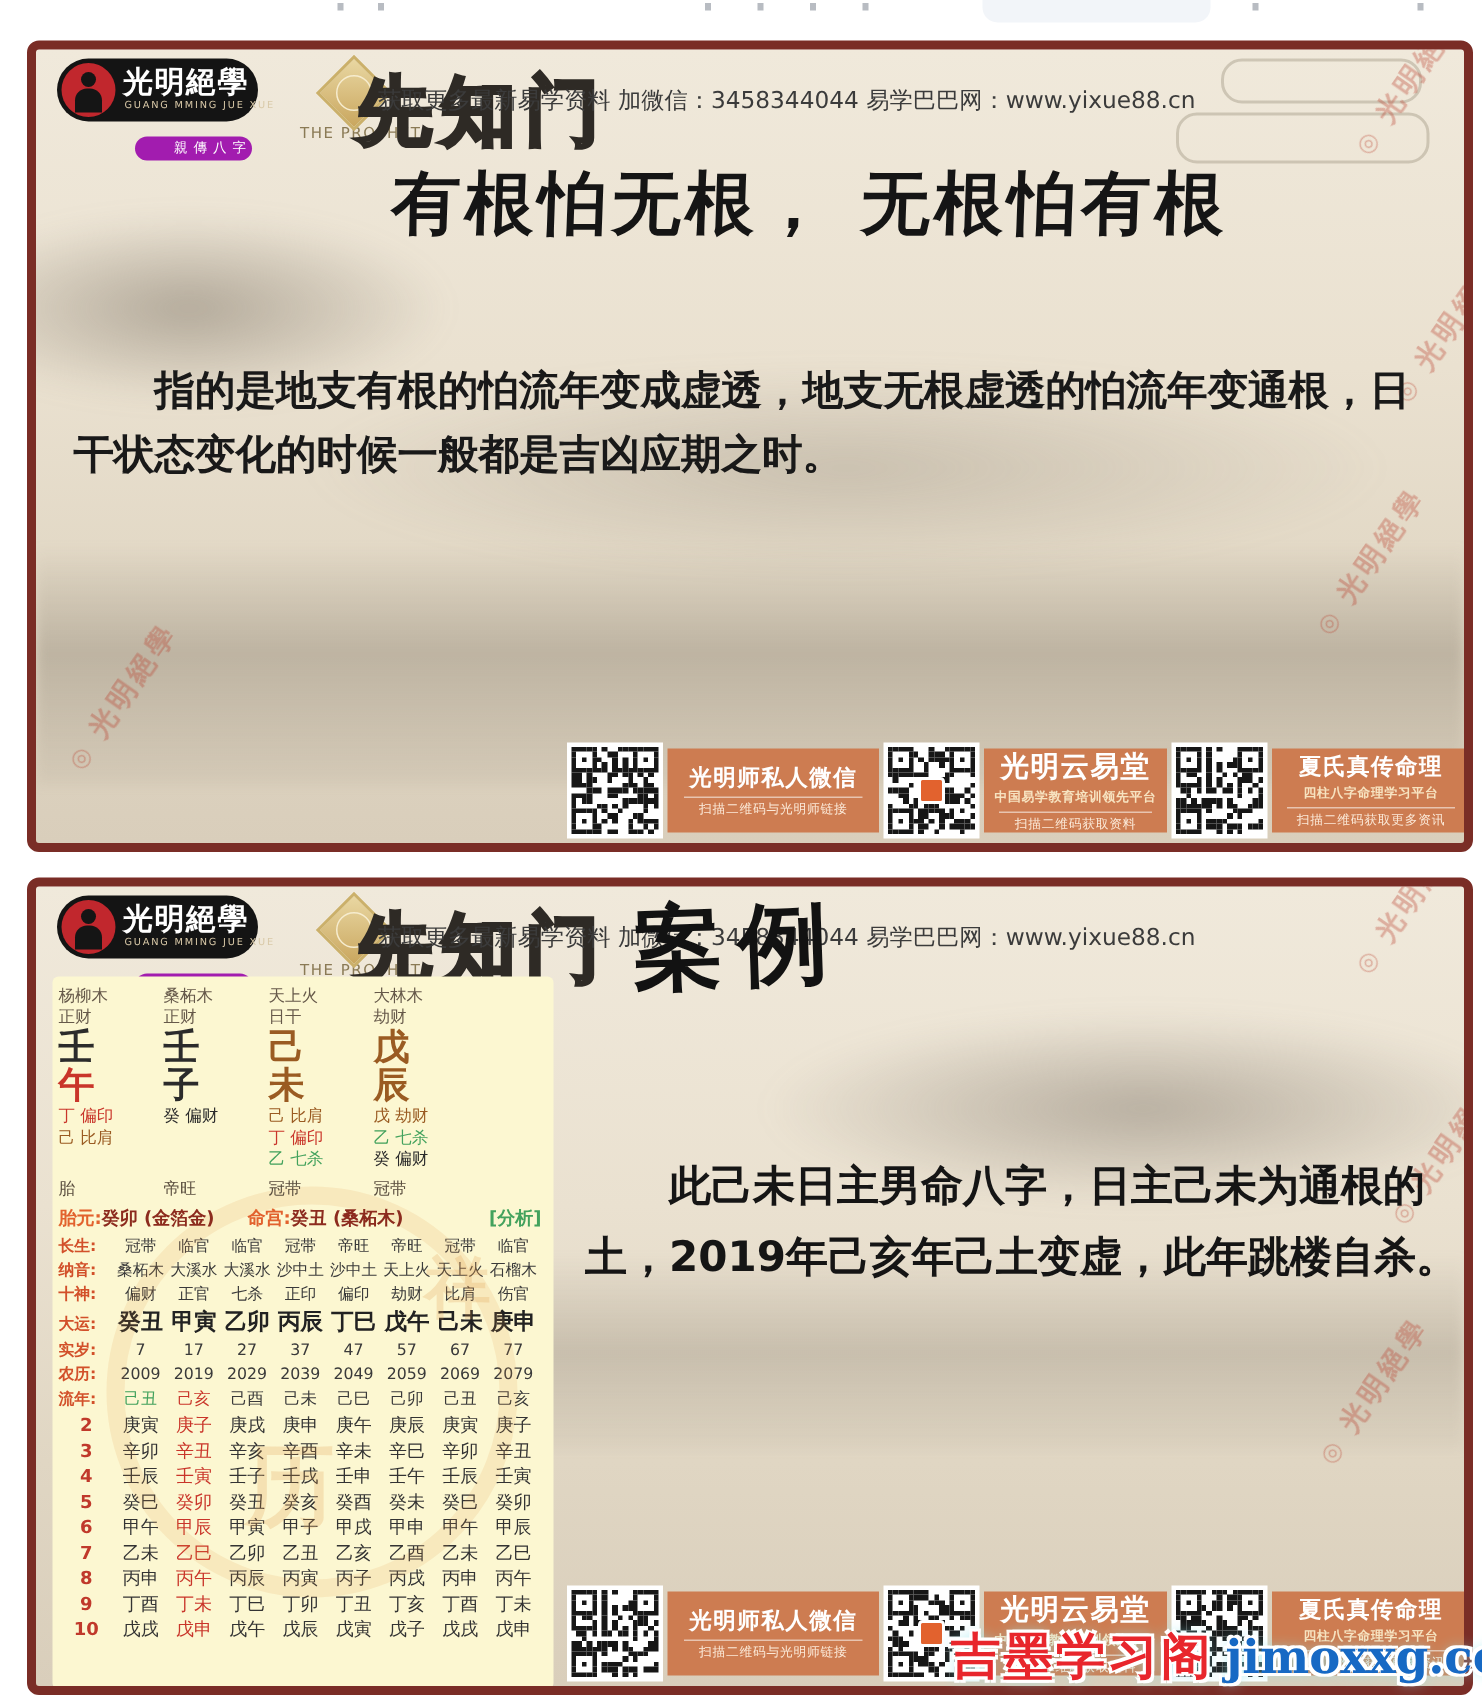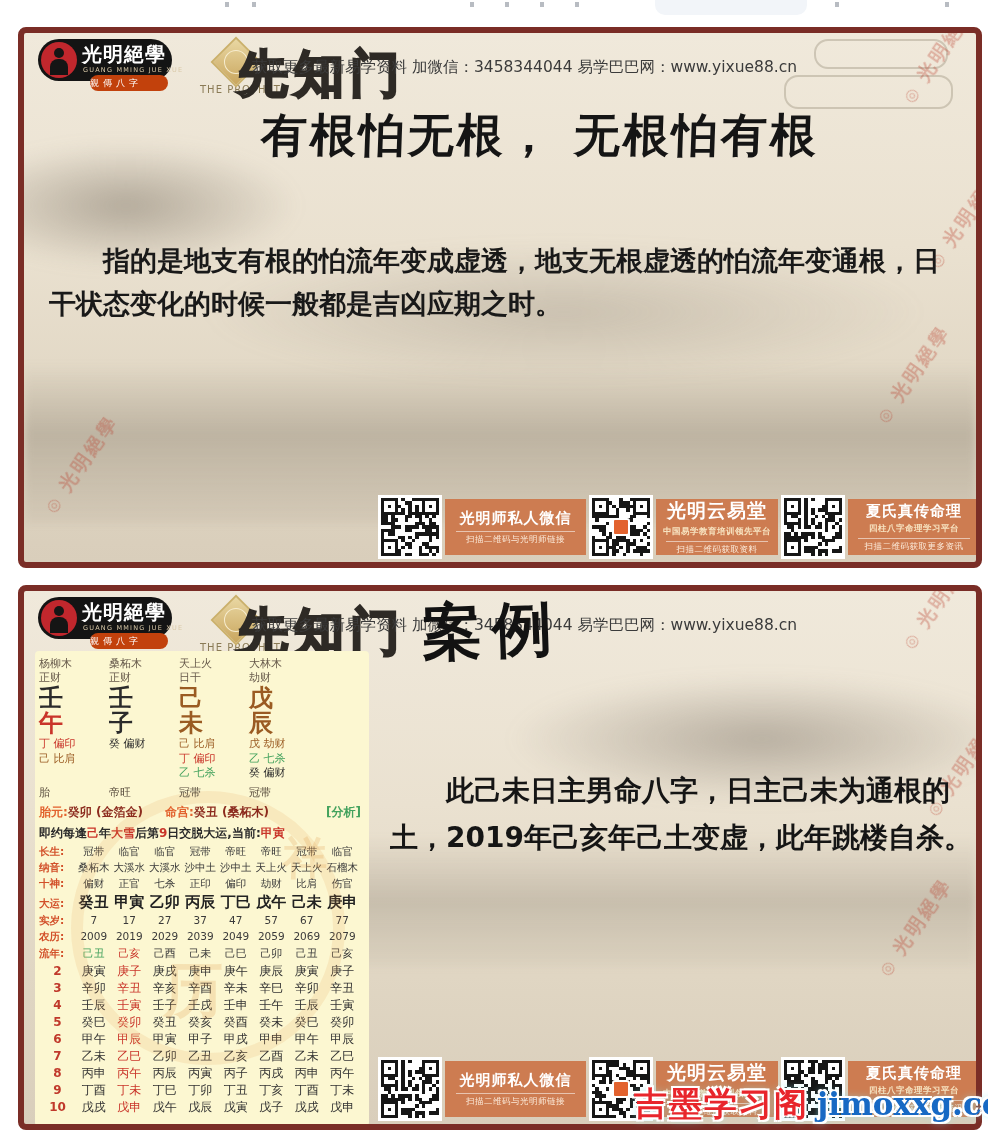--- a/index.html
+++ b/index.html
@@ -33,22 +33,22 @@
 
   
   .shead{position:absolute;left:0;top:0;right:0;height:78px;z-index:2;}
   .logo{position:absolute;left:14px;top:6px;width:134px;height:42px;background:#141414;border-radius:21px;}
   .avatar{position:absolute;left:3px;top:3px;width:36px;height:36px;background:#c1272d;border-radius:50%;overflow:hidden;}
   .avatar::before{content:"";position:absolute;left:13px;top:6px;width:10px;height:10px;background:#151515;border-radius:50%;}
   .avatar::after{content:"";position:absolute;left:9px;top:17px;width:18px;height:16px;background:#151515;border-radius:8px 8px 0 0;}
   .lg-name{margin-left:44px;margin-top:3px;color:#fff;font-family:"DejaVu Serif","Liberation Serif",serif;
            font-size:20px;font-weight:bold;letter-spacing:1px;line-height:24px;white-space:nowrap;}
   .lg-sub{margin-left:45px;color:#d9c9a8;font-size:6.5px;letter-spacing:1.2px;white-space:nowrap;}
-  .lg-tab{position:absolute;left:52px;top:36px;width:78px;height:16px;background:#c2410c;border-radius:9px;
-          color:#fff;font-size:9px;text-align:left;line-height:16px;letter-spacing:4px;}
+  .lg-tab{position:absolute;left:52px;top:52px;width:78px;height:16px;background:#a21caf;border-radius:9px;
+          color:#fff;font-size:9px;text-align:right;line-height:16px;letter-spacing:4px;}
   .prophet{position:absolute;left:176px;top:8px;width:72px;text-align:center;}
   .diamond{width:32px;height:32px;margin:3px auto 0;transform:rotate(45deg);border:2px solid #cbb06a;
            background:linear-gradient(135deg,#e9d7a2,#c9a65e);position:relative;}
   .diamond::before{content:"";position:absolute;inset:4px;border:1px solid #f6ecce;border-radius:50%;}
   .pr-label{color:#8a7a55;font-size:10px;letter-spacing:1px;margin-top:4px;white-space:nowrap;}
   .outline-wm{position:absolute;left:214px;top:8px;font-size:50px;font-weight:bold;letter-spacing:6px;
               font-family:"DejaVu Serif","Liberation Serif",serif;color:rgba(50,45,40,.16);
               -webkit-text-stroke:2.5px #2e2a25;z-index:1;white-space:nowrap;}
   .hinfo{position:absolute;left:228px;top:24px;font-size:15.5px;color:#3b3b3b;white-space:nowrap;z-index:2;}
 
@@ -1150,21 +1150,20 @@
 
       <div class="tai-line">
         <span class="c-orange">胎元:</span>
         <span class="c-maroon">癸卯 (金箔金)</span>
         <span class="tai-gap"></span>
         <span class="c-orange">命宫:</span>
         <span class="c-maroon">癸丑 (桑柘木)</span>
         <span class="c-green analysis">[分析]</span>
       </div>
 
-      <div class="jiaoyun" id="jiaoyun"><span class="c-black">即约每逢</span><span class="c-red">己</span><span class="c-black">年</span><span class="c-red">大雪</span><span class="c-black">后第</span><span class="c-red">9</span><span class="c-black">日交脱大运,当前:</span><span class="c-red">甲寅</span></div>
 
       <div id="chart-rows">
           <div class="crow">
             <span class="clabel">长生:</span>
             <span class="ccell">冠带</span>
             <span class="ccell">临官</span>
             <span class="ccell">临官</span>
             <span class="ccell">冠带</span>
             <span class="ccell">帝旺</span>
             <span class="ccell">帝旺</span>

